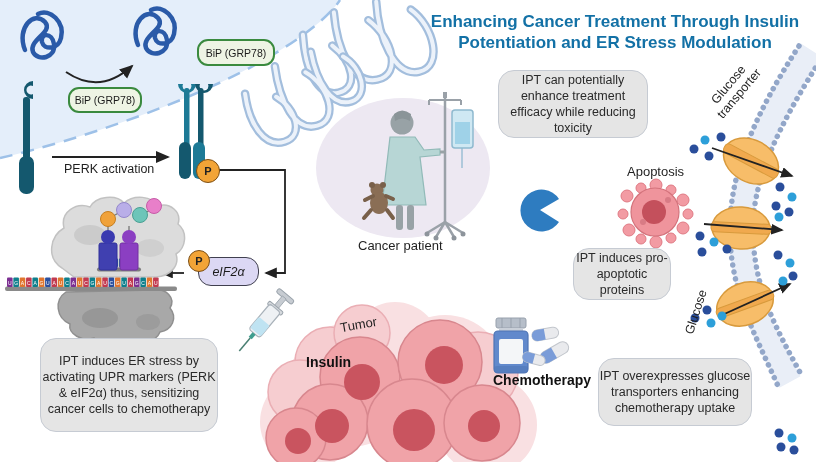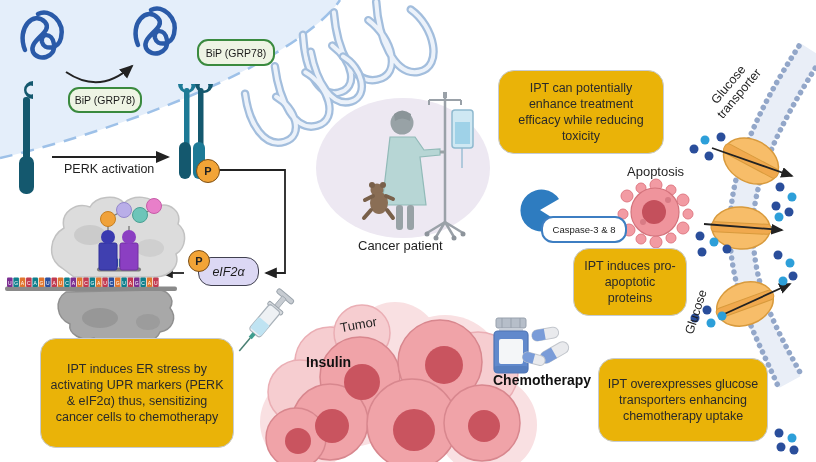--- a/index.html
+++ b/index.html
@@ -1,22 +1,22 @@
 <!DOCTYPE html>
 <html><head>
 <meta charset="utf-8">
 <style>
   html,body{margin:0;padding:0;}
   body{font-family:"Liberation Sans", sans-serif;}
   #stage{position:relative;width:816px;height:462px;background:#ffffff;overflow:hidden;}
   #scene{position:absolute;left:0;top:0;z-index:1;}
   .ov{position:absolute;z-index:2;}
   .title{left:420px;top:12px;width:390px;text-align:center;font-weight:bold;font-size:17px;line-height:1.22;color:#1371a6;}
-  .callout{background:#eab308;border:1.5px solid #c6cbd3;border-radius:16px;color:#2a2a2a;
-           font-size:12.5px;line-height:1.3;text-align:center;display:flex;align-items:center;justify-content:center;padding:8px;}
+  .callout{background:#e5e5e5;border:1.5px solid #c6cbd3;border-radius:16px;color:#2a2a2a;
+           font-size:12.5px;line-height:1.3;text-align:center;display:flex;align-items:center;justify-content:center;}
   .pill{position:absolute;z-index:3;display:flex;align-items:center;justify-content:center;
         border-radius:11px;font-size:10.5px;color:#1c1c1c;white-space:nowrap;}
   .pill-bip{background:#eef4e4;border:2px solid #3a8a3e;margin-left:44px;}
   .pill-casp{background:#ffffff;border:2px solid #3d7ec2;font-size:9.5px;border-radius:12px;}
   .pill-eif{background:#dcd8f4;border:1.5px solid #40404f;font-size:12.5px;border-radius:13px;font-style:italic;}
   .p-badge{position:absolute;z-index:4;background:#f2a437;border:1.5px solid #7c4f16;border-radius:50%;
            display:flex;align-items:center;justify-content:center;font-size:11px;font-weight:bold;color:#222;}
   .lbl{color:#1f1f1f;font-size:13px;white-space:nowrap;}
   .lbl-b{font-weight:bold;font-size:14px;color:#111;}
   .rot{transform-origin:center center;}
@@ -324,29 +324,32 @@
       <circle cx="714" cy="242" r="4.5"></circle>
           <circle cx="790" cy="263" r="4.5"></circle>
           <circle cx="783" cy="281" r="4.5"></circle>
       <circle cx="722" cy="316" r="4.5"></circle>
           <circle cx="711" cy="323" r="4.5"></circle>
           <circle cx="792" cy="438" r="4.5"></circle>
     </g>
   </g>
 </svg>
 
+<div class="ov title">
+  <div>Enhancing Cancer Treatment Through Insulin</div>
+  <div>Potentiation and ER Stress Modulation</div>
+</div>
 
 <div class="ov callout" style="left:498px;top:70px;width:148px;height:66px;">IPT can potentially enhance treatment efficacy while reducing toxicity</div>
 <div class="ov callout" style="left:40px;top:338px;width:176px;height:92px;">IPT induces ER stress by activating UPR markers (PERK &amp; eIF2α) thus, sensitizing cancer cells to chemotherapy</div>
 <div class="ov callout" style="left:556px;top:248px;width:96px;height:50px;margin-left:17px;">IPT induces pro-apoptotic proteins</div>
 <div class="ov callout" style="left:598px;top:358px;width:152px;height:66px;">IPT overexpresses glucose transporters enhancing chemotherapy uptake</div>
 
 <div class="pill pill-bip" style="left:24px;top:87px;width:70px;height:22px;">BiP (GRP78)</div>
 <div class="pill pill-bip" style="left:153px;top:39px;width:74px;height:23px;">BiP (GRP78)</div>
-<div class="pill pill-casp" style="left:541px;top:216px;width:82px;height:23px;">Caspase-3 &amp; 8</div>
 <div class="pill pill-eif" style="left:198px;top:257px;width:59px;height:27px;">eIF2α</div>
 <div class="p-badge" style="left:196px;top:159px;width:22px;height:22px;">P</div>
 <div class="p-badge" style="left:188px;top:250px;width:20px;height:20px;">P</div>
 
 <div class="ov lbl" style="left:64px;top:162px;font-size:12.5px;">PERK activation</div>
 <div class="ov lbl" style="left:358px;top:238px;">Cancer patient</div>
 <div class="ov lbl lbl-b" style="left:266px;top:354px;padding-left:40px;">Insulin</div>
 <div class="ov lbl rot" style="left:340px;top:317px;transform:rotate(-10deg);">Tumor</div>
 <div class="ov lbl lbl-b" style="left:493px;top:372px;">Chemotherapy</div>
 <div class="ov lbl" style="left:627px;top:164px;">Apoptosis</div>

